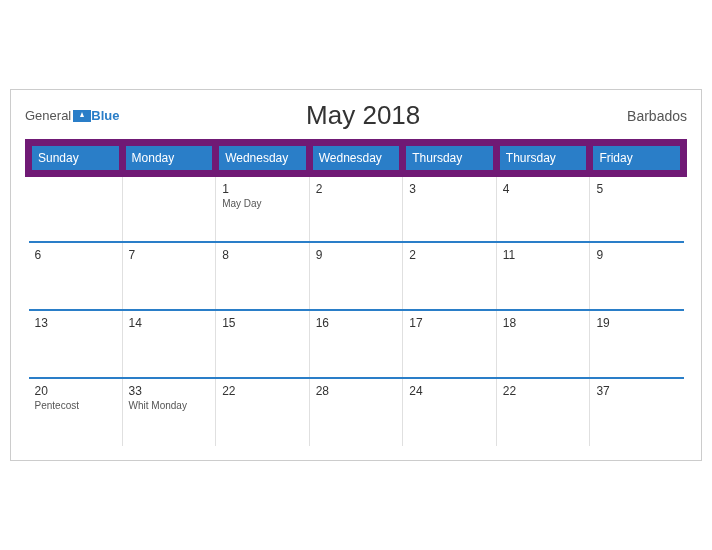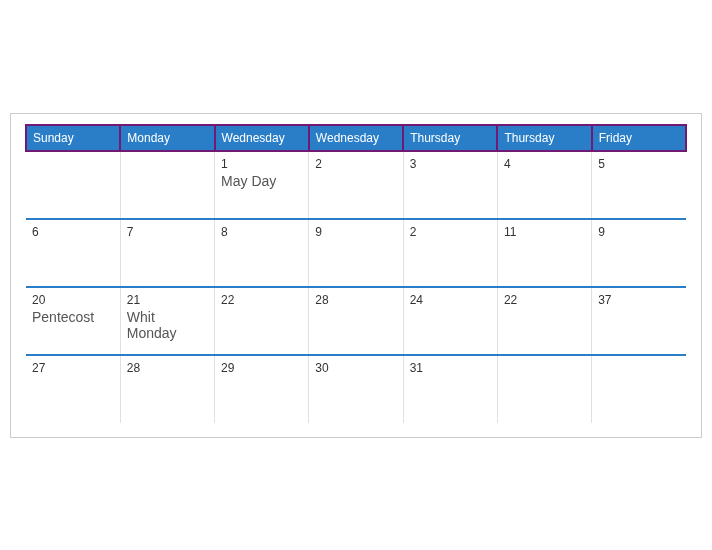--- a/index.html
+++ b/index.html
@@ -70,21 +70,21 @@
       width: 100%;
       border-collapse: collapse;
     }
     thead tr th {
       background-color: #2a7ec8;
       color: #fff;
       font-size: 12px;
       font-weight: normal;
       padding: 5px 6px;
       text-align: left;
-      border: 2px solid #701a75;
+      border: 7px solid #701a75;
     }
     tbody tr {
       height: 68px;
     }
     tbody tr td {
       vertical-align: top;
       padding: 5px 6px;
       border-top: 2px solid #2a7ec8;
       border-left: 1px solid #e0e0e0;
       border-right: 1px solid #e0e0e0;
@@ -100,28 +100,43 @@
       border-right: none;
     }
     .day-number {
       display: block;
       font-size: 12px;
       color: #333;
       margin-bottom: 2px;
     }
     .holiday-label {
       display: block;
-      font-size: 14px;
+      font-size: 10px;
       color: #555;
     }
   </style>
 </head>
 <body>
 
 <div class="calendar-container">
+  <div class="header">
+    <div class="logo">
+      <span class="logo-general">General</span>
+      <span class="logo-flag">
+        <svg viewBox="0 0 18 12" xmlns="http://www.w3.org/2000/svg">
+          <rect width="18" height="12" fill="#2a7ec8"></rect>
+          <polygon points="9,2 11,7 7,7" fill="#fff"></polygon>
+        </svg>
+      </span>
+      <br>
+      <span class="logo-blue">Blue</span>
+    </div>
+    <div class="calendar-title">May 2018</div>
+    <div class="country-name">Barbados</div>
+  </div>
 
   <table>
     <thead>
       <tr>
       <th>Sunday</th>
           <th>Monday</th>
           <th>Wednesday</th>
           <th>Wednesday</th>
           <th>Thursday</th>
           <th>Thursday</th>
@@ -167,57 +182,61 @@
           </td>
           <td>
             <span class="day-number">11</span>
           </td>
           <td>
             <span class="day-number">9</span>
           </td>
         </tr>
         <tr>
           <td>
+            <span class="day-number">13</span>
+          </td>
+          <td>
+            <span class="day-number">14</span>
+          </td>
+          <td>
+            <span class="day-number">15</span>
+          </td>
+          <td>
+            <span class="day-number">16</span>
+          </td>
+          <td>
+            <span class="day-number">17</span>
+          </td>
+          <td>
+            <span class="day-number">18</span>
+          </td>
+          <td>
+            <span class="day-number">19</span>
+          </td>
+        </tr>
+        <tr>
+          <td>
             <span class="day-number">20</span>
             <span class="holiday-label">Pentecost</span>
           </td>
           <td>
-            <span class="day-number">21</span>
+            <span class="day-number">33</span>
             <span class="holiday-label">Whit Monday</span>
           </td>
           <td>
             <span class="day-number">22</span>
           </td>
           <td>
             <span class="day-number">28</span>
           </td>
           <td>
             <span class="day-number">24</span>
           </td>
           <td>
             <span class="day-number">22</span>
           </td>
           <td>
             <span class="day-number">37</span>
           </td>
-        </tr>
-        <tr>
-          <td>
-            <span class="day-number">27</span>
-          </td>
-          <td>
-            <span class="day-number">28</span>
-          </td>
-          <td>
-            <span class="day-number">29</span>
-          </td>
-          <td>
-            <span class="day-number">30</span>
-          </td>
-          <td>
-            <span class="day-number">31</span>
-          </td>
-          <td></td>
-          <td></td>
         </tr>
       </tbody>
   </table>
 </div>
 
 </body></html>

